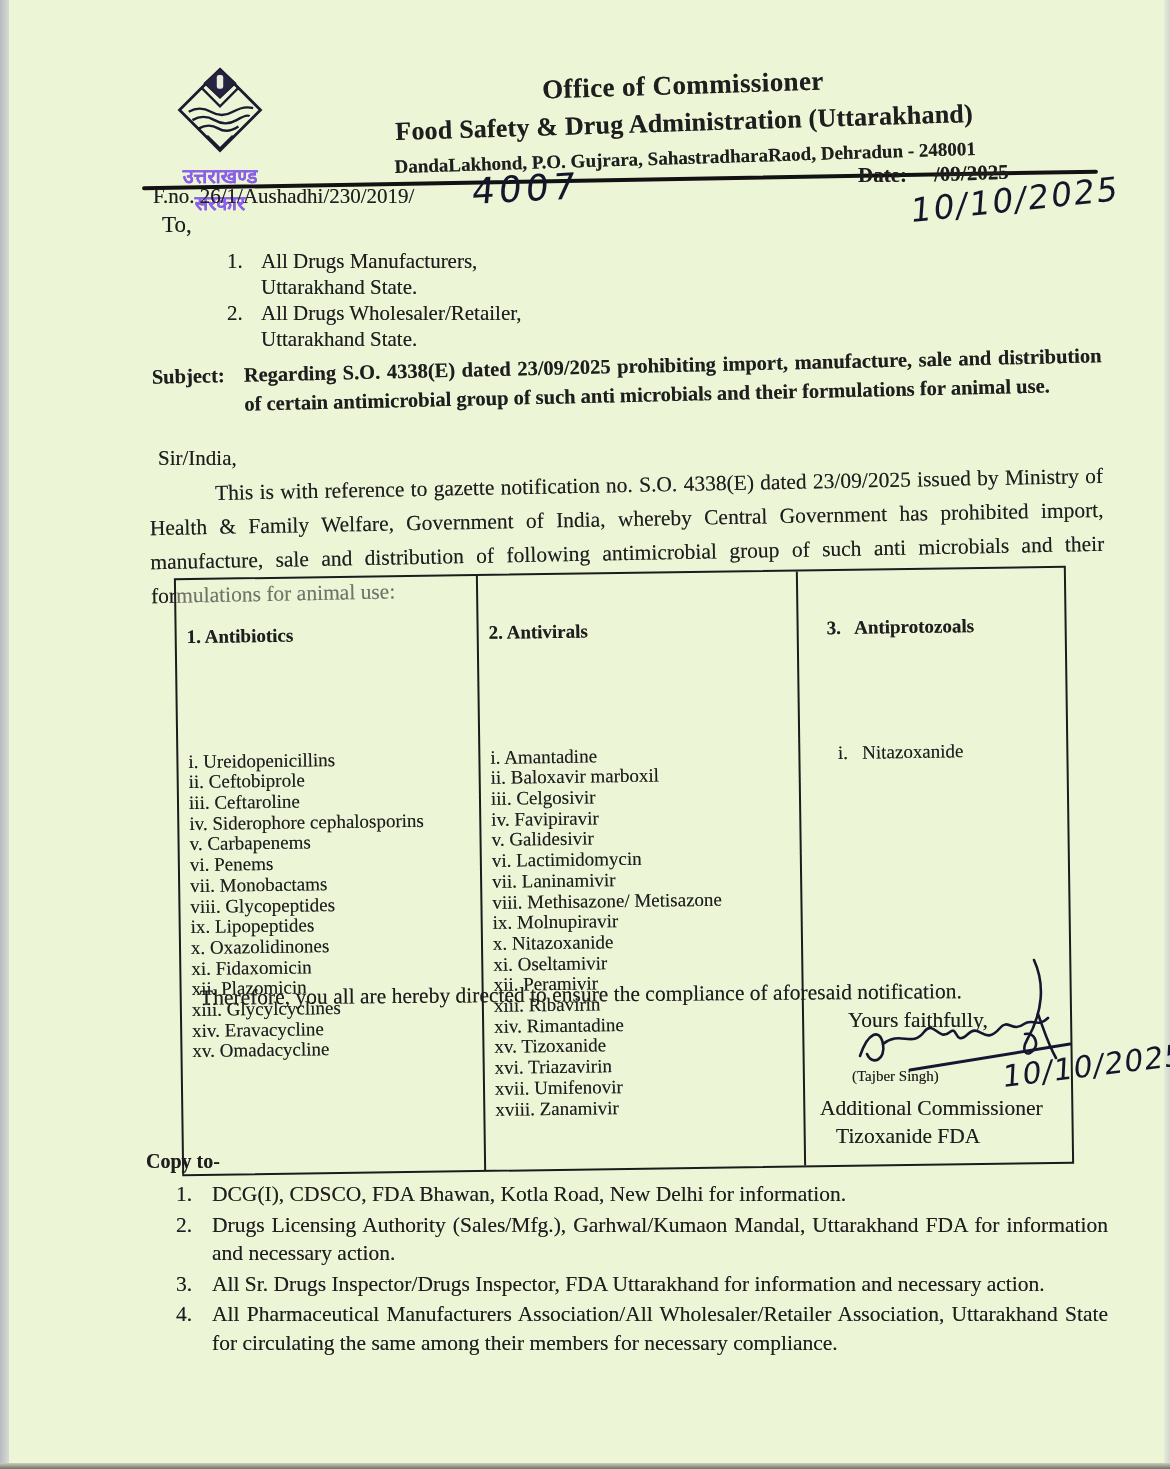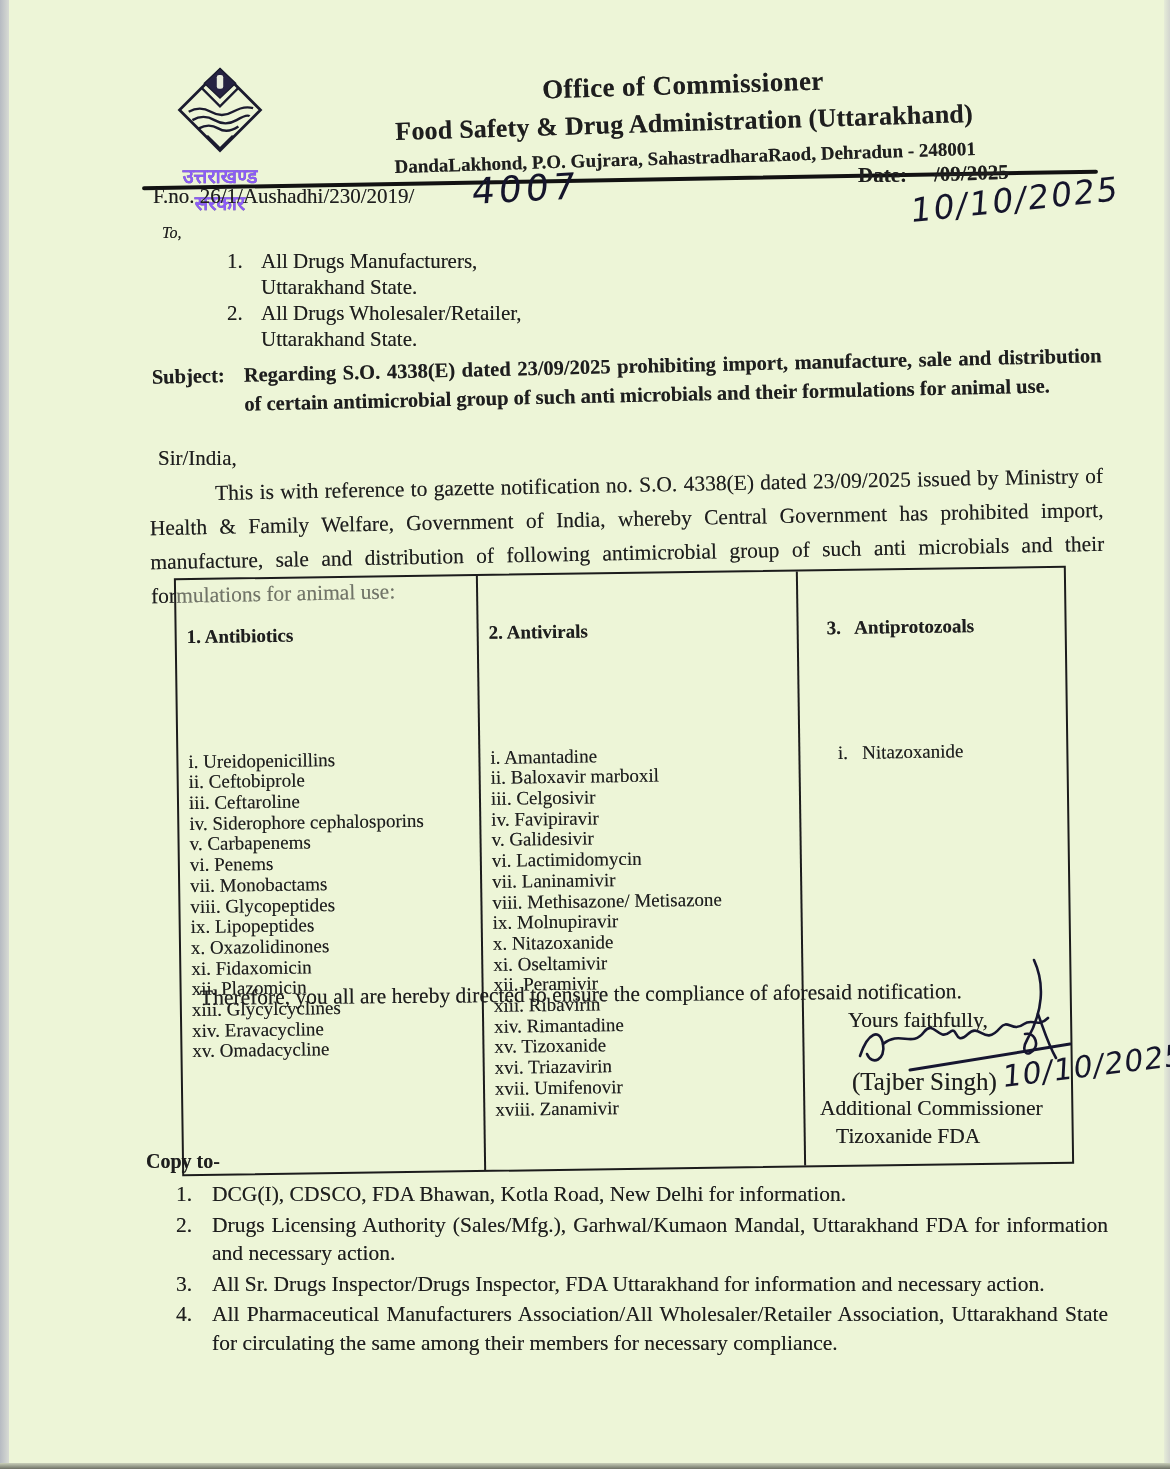--- a/index.html
+++ b/index.html
@@ -23,21 +23,21 @@
   .addr{font-size:19px;font-weight:bold;margin-top:9px;}
   .divider{left:142px;top:178px;width:956px;height:4px;background:#121212;transform:rotate(-1deg);border-radius:2px;}
   
   .fno{left:153px;top:184px;font-size:21px;text-align:center;}
   .hand{font-family:"DejaVu Sans",sans-serif;color:#15152b;text-shadow:none;}
   .hand-fno{left:472px;top:168px;font-size:36px;transform:rotate(-3deg) skewX(-8deg);letter-spacing:4px;}
   .date-label{left:858px;top:163px;font-size:21px;font-weight:bold;}
   .date-struck{left:934px;top:161px;font-size:21px;font-weight:bold;text-decoration:line-through;transform:rotate(-2deg);}
   .hand-date-top{left:910px;top:180px;font-size:33px;transform:rotate(-6deg) skewX(-10deg);letter-spacing:2px;}
   
-  .to-label{left:162px;top:224px;font-size:16px;font-style:italic;}
+  .to-label{left:162px;top:212px;font-size:23px;}
   .recipients{left:227px;top:248px;font-size:21px;line-height:26px;}
   .recipient{display:flex;}
   .recipient .num{width:34px;}
   
   .subject{left:152px;top:352px;width:950px;display:flex;font-weight:bold;font-size:20.5px;line-height:29px;transform:rotate(-1.3deg);transform-origin:center;}
   .subject .label{width:92px;flex:none;}
   .subject .text{flex:1;text-align:justify;}
   .salutation{left:158px;top:446px;font-size:21px;}
   .paragraph{left:150px;top:468px;width:954px;font-size:21.5px;line-height:34px;text-align:justify;text-indent:66px;transform:rotate(-1.1deg);transform-origin:center;}
   
@@ -46,21 +46,21 @@
   .col-1{width:282px;border-right:2px solid #1c1c1c;}
   .col-2{width:300px;border-right:2px solid #1c1c1c;}
   .col-3{flex:1;padding-left:28px;}
   .col .hdr{font-weight:bold;}
   
   .therefore{left:200px;top:982px;width:856px;font-size:21.5px;transform:rotate(-0.5deg);}
   .yours{left:848px;top:1008px;font-size:21.5px;text-align:right;}
   .sig-svg{left:852px;top:1002px;}
   .flourish-svg{left:1008px;top:956px;}
   .hand-date-sig{left:1002px;top:1048px;font-size:30px;transform:rotate(-7deg) skewX(-10deg);letter-spacing:1px;}
-  .sig-name{left:852px;top:1068px;font-size:25px;}
+  .sig-name{left:852px;top:1068px;font-size:15px;}
   .sig-title{left:820px;top:1096px;font-size:21.5px;}
   .sig-org{left:836px;top:1124px;font-size:21.5px;}
   
   .copy-label{left:146px;top:1150px;font-size:20px;font-weight:bold;}
   .copy-list{left:176px;top:1180px;width:932px;font-size:21.5px;line-height:28.5px;}
   .copy-item{display:flex;margin-bottom:2px;}
   .copy-item .num{width:36px;flex:none;}
   .copy-item .txt{flex:1;text-align:justify;}
 </style>
 </head>

